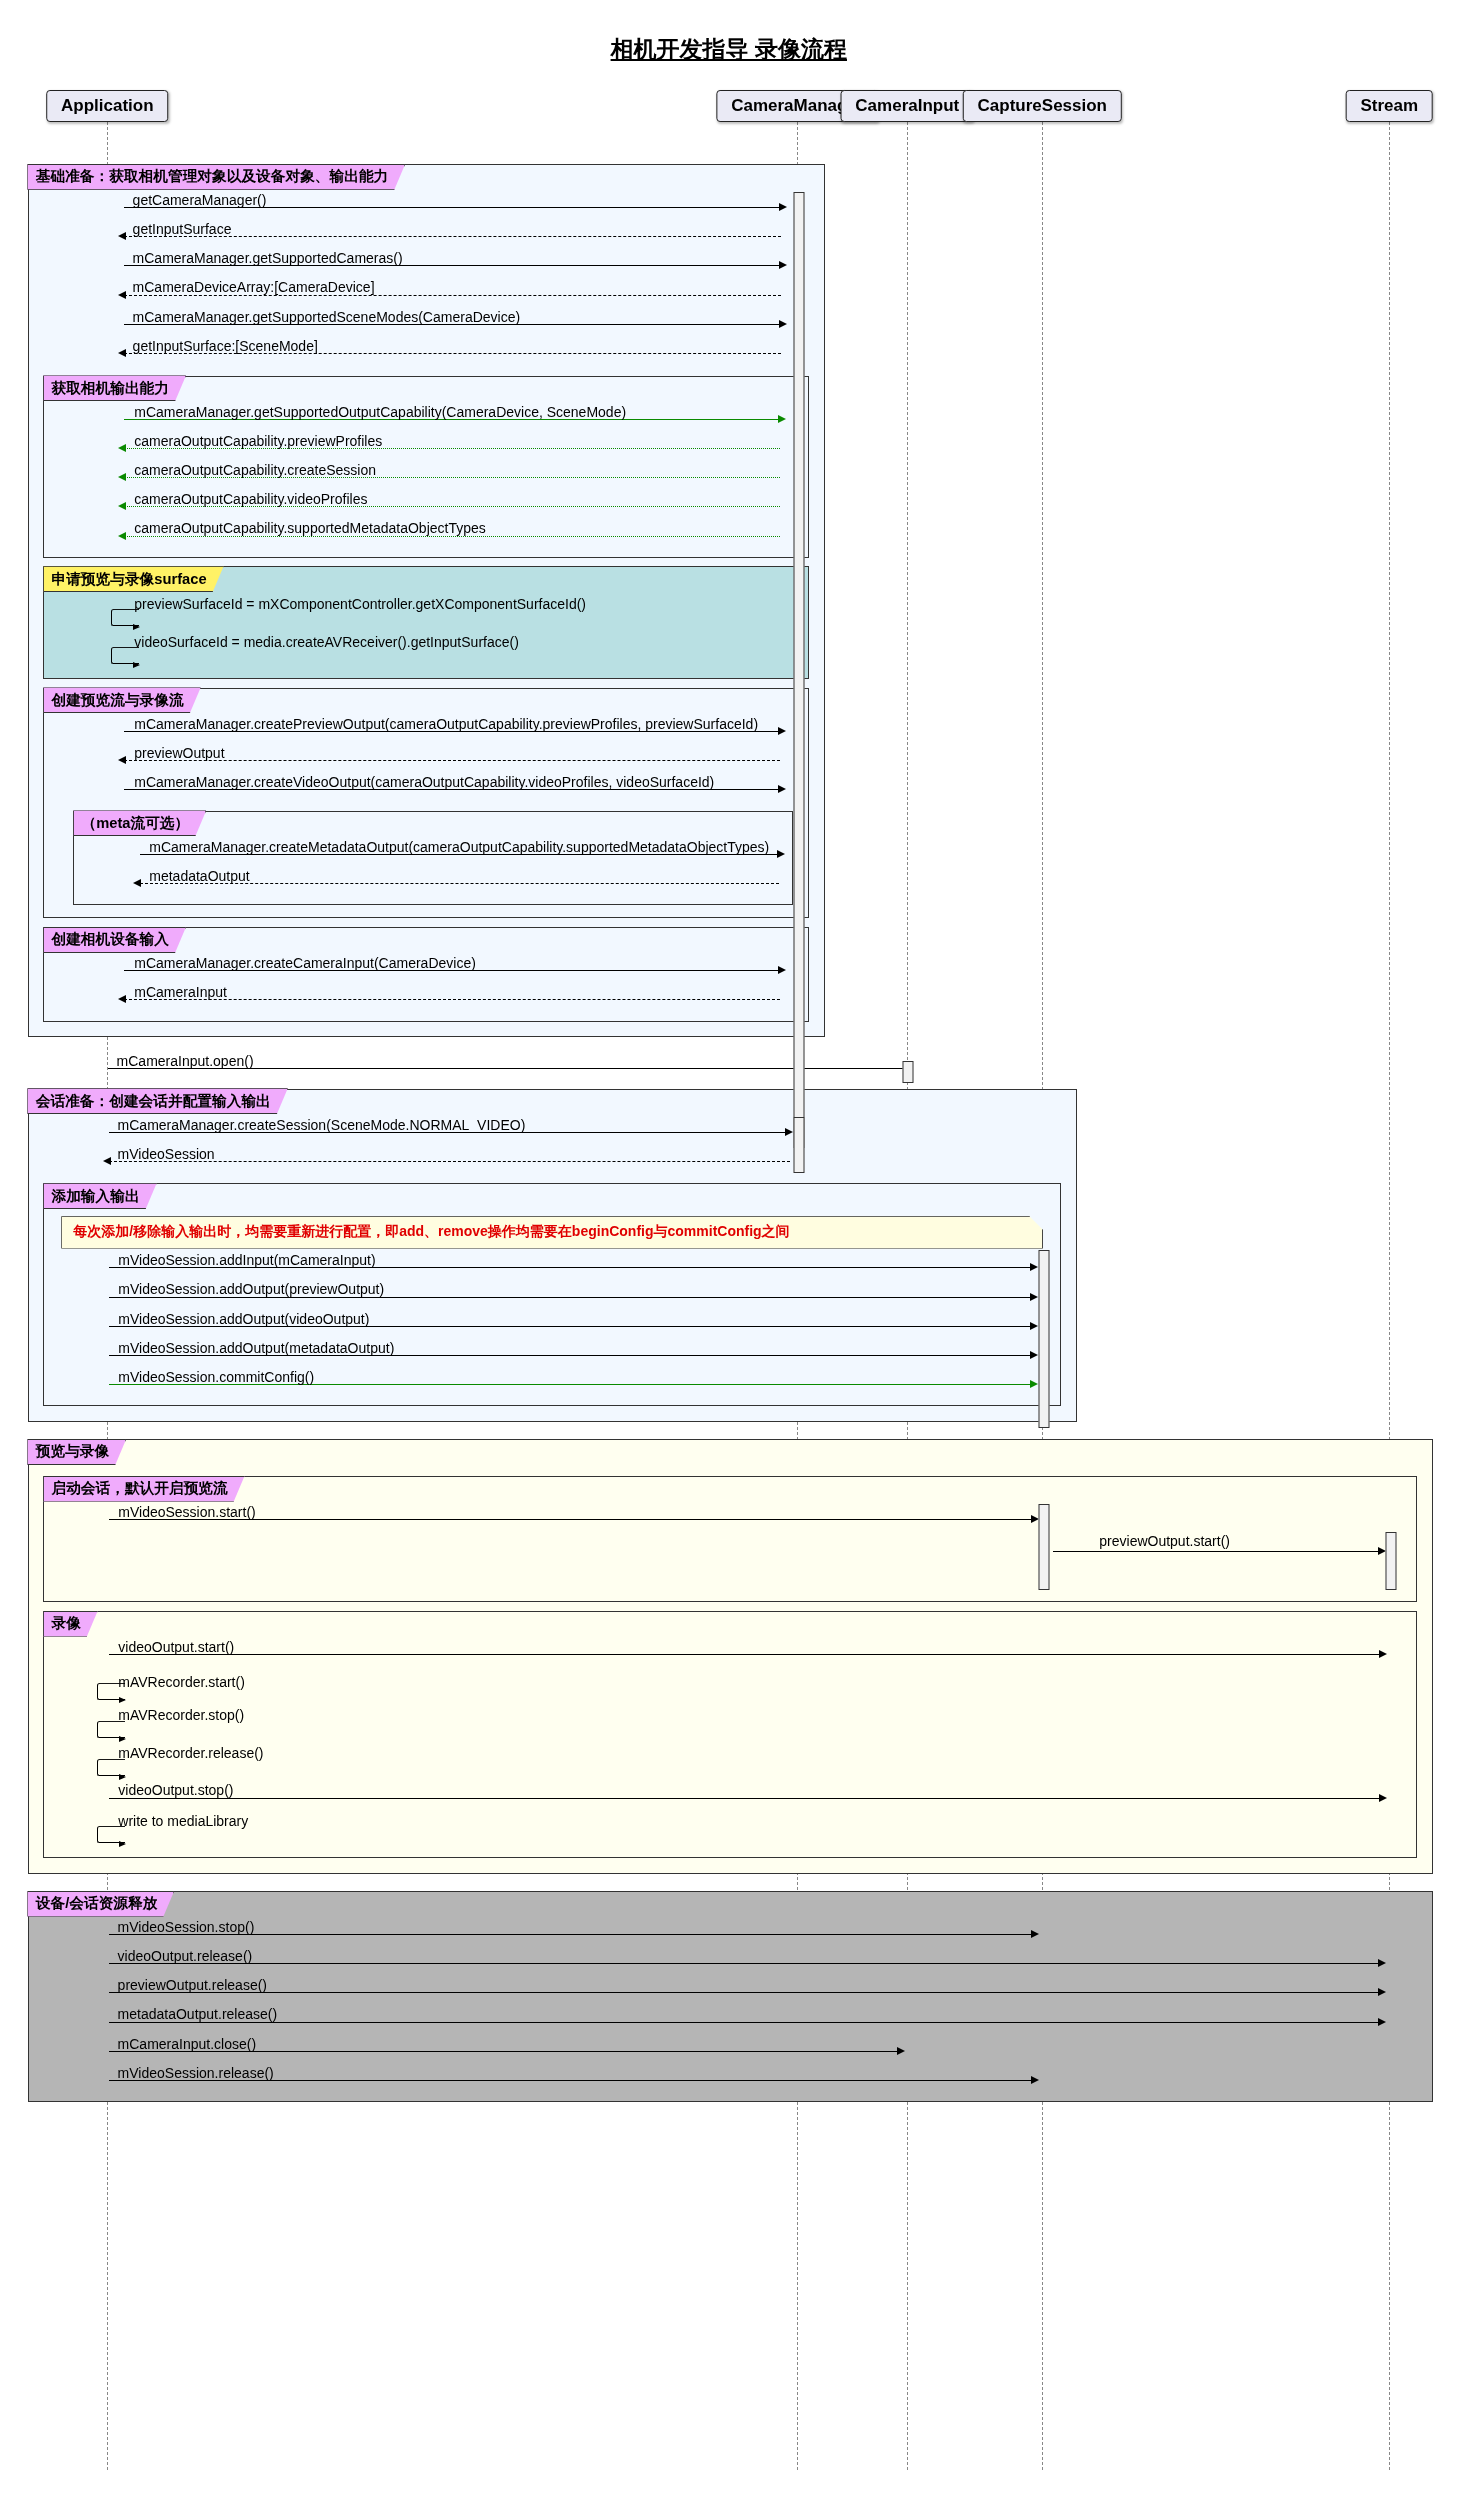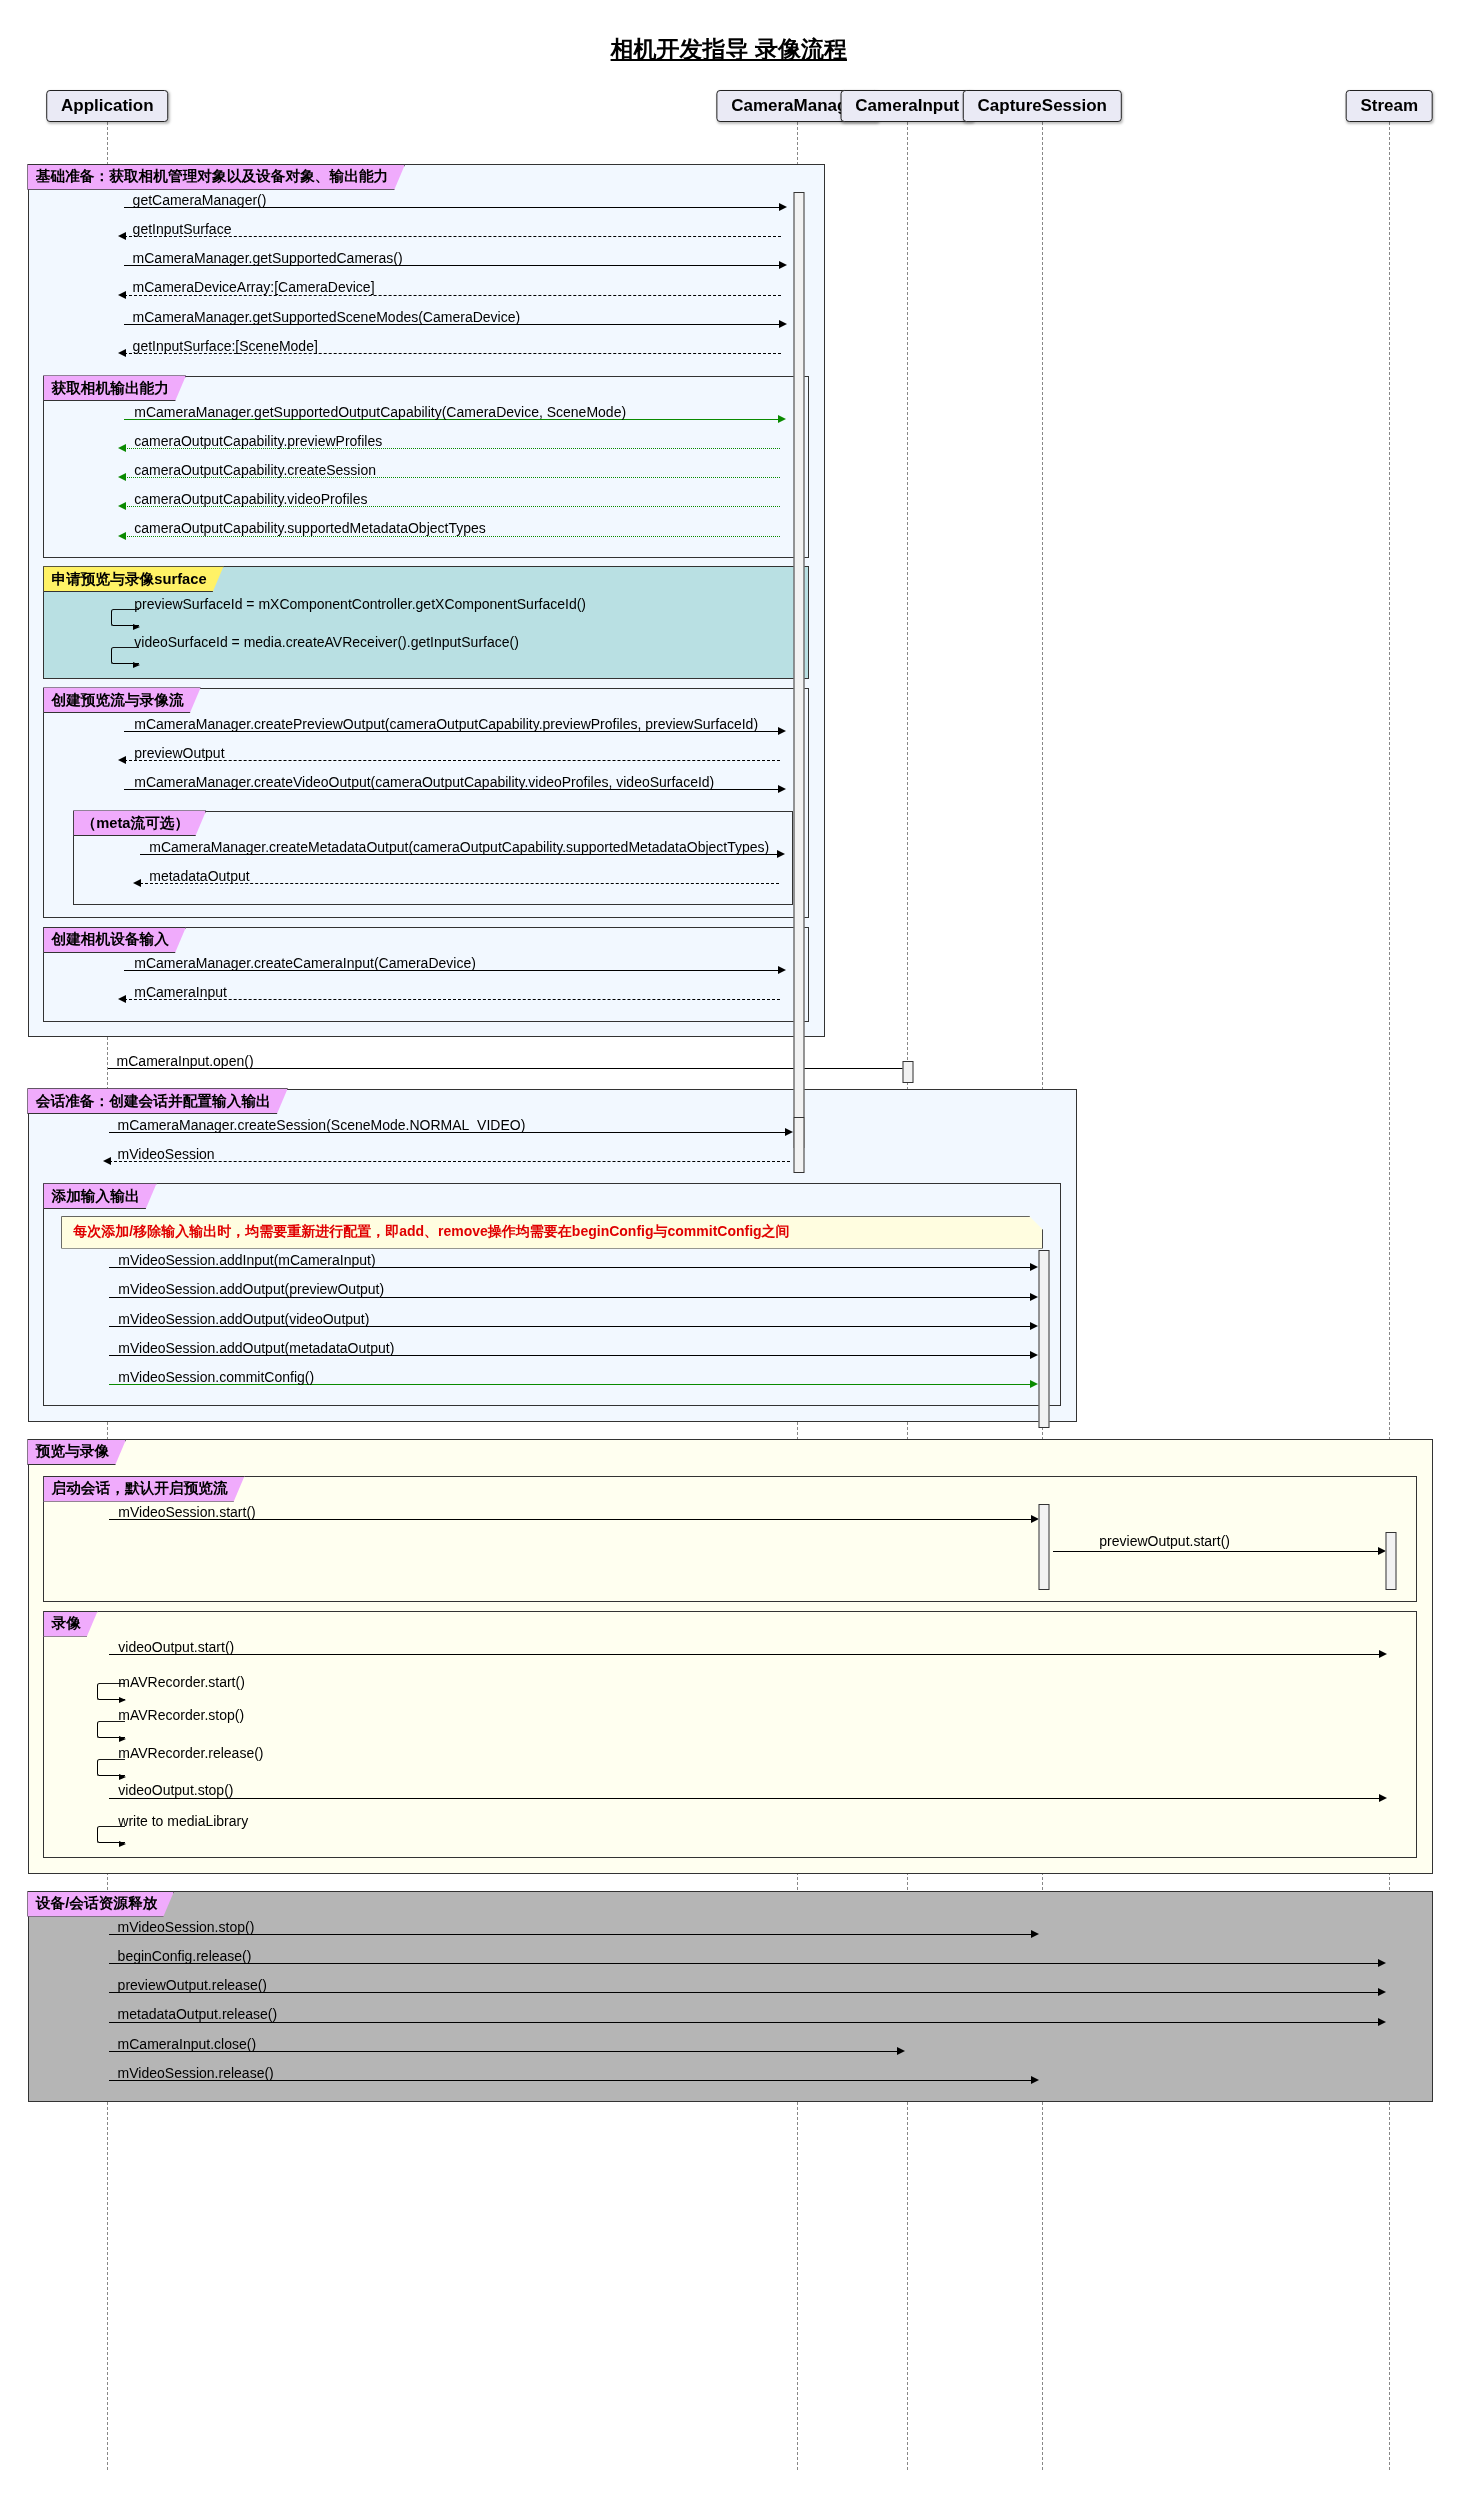--- a/index.html
+++ b/index.html
@@ -378,21 +378,21 @@
       <div class="grp grey w-y inner-pad">
         <div class="grp-label">设备/会话资源释放</div>
         <div class="msg">
             <div class="line" style="left:80px; width:926px;"></div>
             <div class="head right" style="left:1002px;"></div>
             <div class="text" style="left:89px;">mVideoSession.stop()</div>
           </div>
         <div class="msg">
             <div class="line" style="left:80px; width:1273px;"></div>
             <div class="head right" style="left:1349px;"></div>
-            <div class="text" style="left:89px;">beginConfig.release()</div>
+            <div class="text" style="left:89px;">videoOutput.release()</div>
           </div>
         <div class="msg">
             <div class="line" style="left:80px; width:1273px;"></div>
             <div class="head right" style="left:1349px;"></div>
             <div class="text" style="left:89px;">previewOutput.release()</div>
           </div>
         <div class="msg">
             <div class="line" style="left:80px; width:1273px;"></div>
             <div class="head right" style="left:1349px;"></div>
             <div class="text" style="left:89px;">metadataOutput.release()</div>

